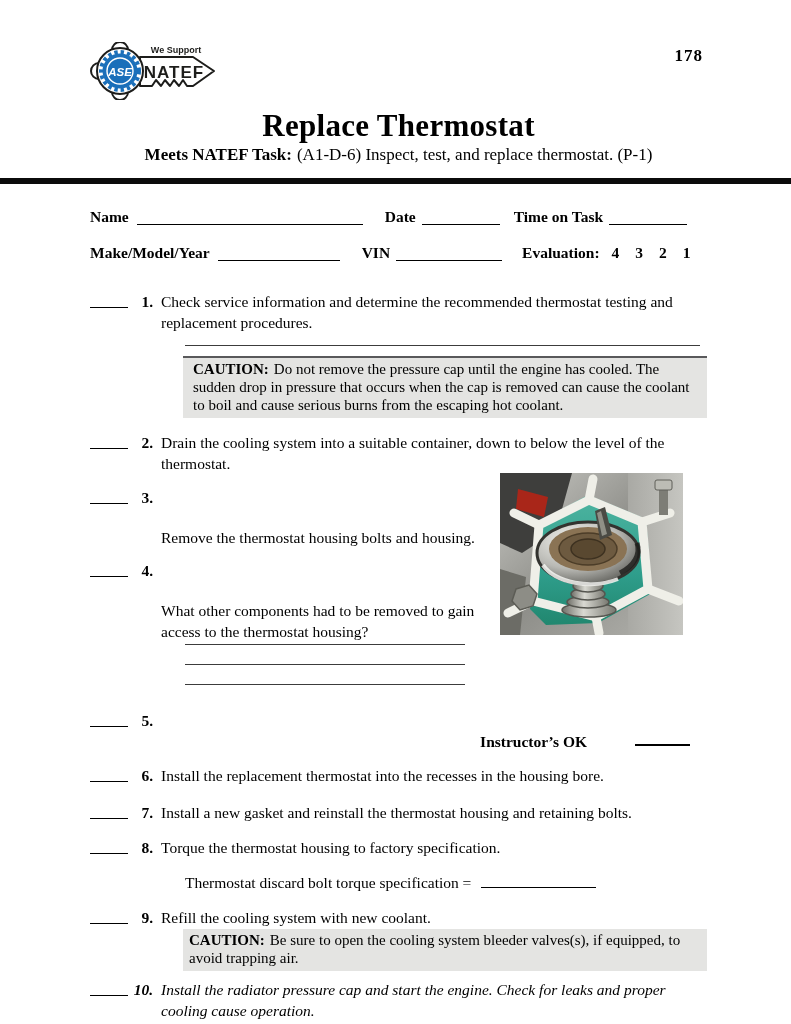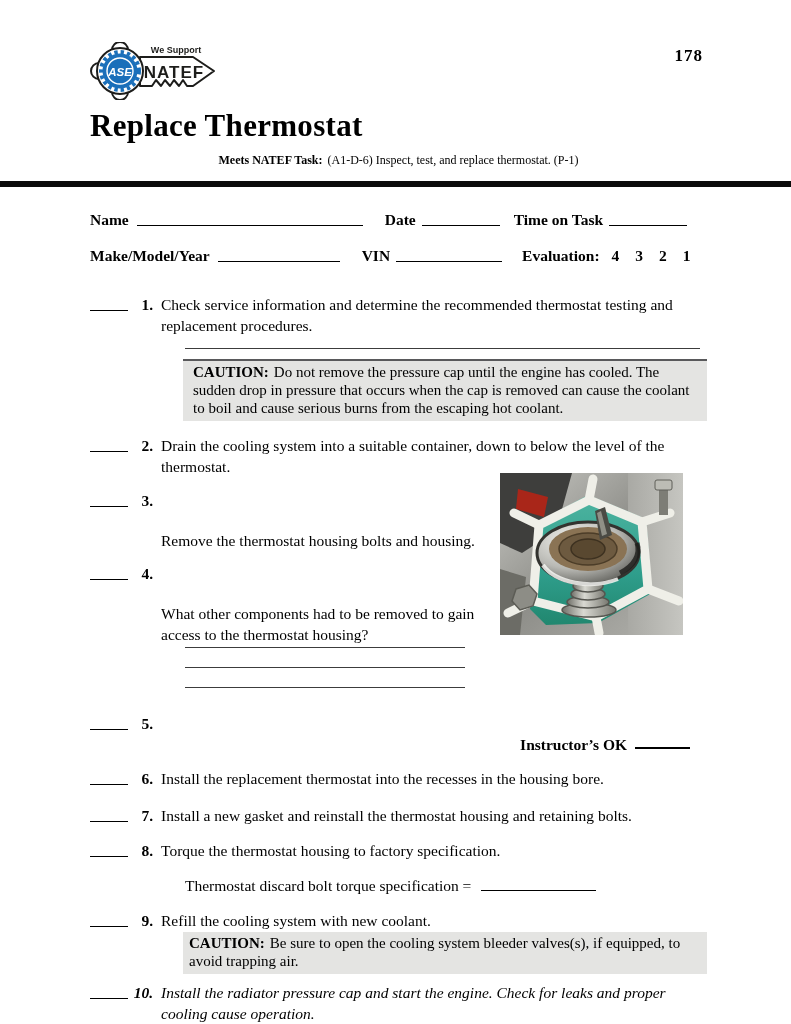--- a/index.html
+++ b/index.html
@@ -11,28 +11,28 @@
     font-family:"Liberation Serif", serif;
     color:#000;
     overflow:hidden;
   }
   .content { padding-left:90px; padding-right:84px; }
 
   
   .top { display:flex; justify-content:space-between; align-items:flex-start; padding-top:42px; height:100px; }
   .pagenum { font-weight:bold; font-size:17px; margin-top:4px; margin-right:4px; letter-spacing:1px; }
 
-  .title { text-align:left; font-size:31px; font-weight:bold; margin-top:8px; letter-spacing:0.3px; }
-  .task-line { text-align:center; font-size:12px; margin-top:9px; }
+  .title { text-align:center; font-size:31px; font-weight:bold; margin-top:8px; letter-spacing:0.3px; }
+  .task-line { text-align:center; font-size:17px; margin-top:1px; }
   .task-label { font-weight:bold; margin-right:5px; }
 
   .rule { height:6px; background:#0b0b0b; margin-top:13px; }
 
   
-  .form-row { display:flex; align-items:flex-start; font-weight:bold; font-size:15.5px; }
+  .form-row { display:flex; align-items:center; font-weight:bold; font-size:15.5px; }
   .row1 { margin-top:24px; }
   .row2 { margin-top:18px; }
   .ul { display:inline-block; border-bottom:1.5px solid #000; height:15px; }
   .ul-name { width:226px; margin-left:8px; }
   .lbl-date { margin-left:22px; }
   .ul-date { width:78px; margin-left:6px; }
   .lbl-time { margin-left:14px; }
   .ul-time { width:78px; margin-left:6px; }
   .ul-make { width:122px; margin-left:8px; }
   .lbl-vin { margin-left:22px; }
@@ -53,21 +53,21 @@
   .ansline1 { margin-left:95px; width:515px; height:9px; border-bottom:1.3px solid #3c3c3c; margin-top:4px; }
   .caution { margin-left:93px; width:524px; background:#e4e4e2; padding:2px 10px 4px 10px; line-height:18px; font-size:15px; }
   .c1 { margin-top:10px; border-top:2px solid #59595b; }
   .c-label { font-weight:bold; margin-right:5px; }
   #s2 { margin-top:14px; }
   #s3 { margin-top:13px; }
   #s4 { margin-top:12px; }
   .ans4 { margin-left:95px; width:280px; border-bottom:1.3px solid #3c3c3c; height:20px; }
   .ans4.first { height:3px; }
   #s5 { margin-top:25px; }
-  .instr { display:flex; justify-content:flex-end; font-weight:bold; margin-right:17px; font-size:15.5px; }
+  .instr { display:flex; justify-content:flex-end; font-weight:bold; margin-right:17px; font-size:15.5px;gap:40px; }
   .ul-instr { width:55px; margin-left:8px; border-bottom-width:2px; }
   #s6 { margin-top:13px; }
   #s7 { margin-top:16px; }
   #s8 { margin-top:14px; }
   .torque { margin-left:95px; margin-top:14px; font-size:15.5px; }
   .ul-torque { width:115px; margin-left:6px; }
   #s9 { margin-top:14px; }
   .c2 { margin-top:1px;padding-left:6px; }
   #s10 { margin-top:8px;font-style:italic; }
 

